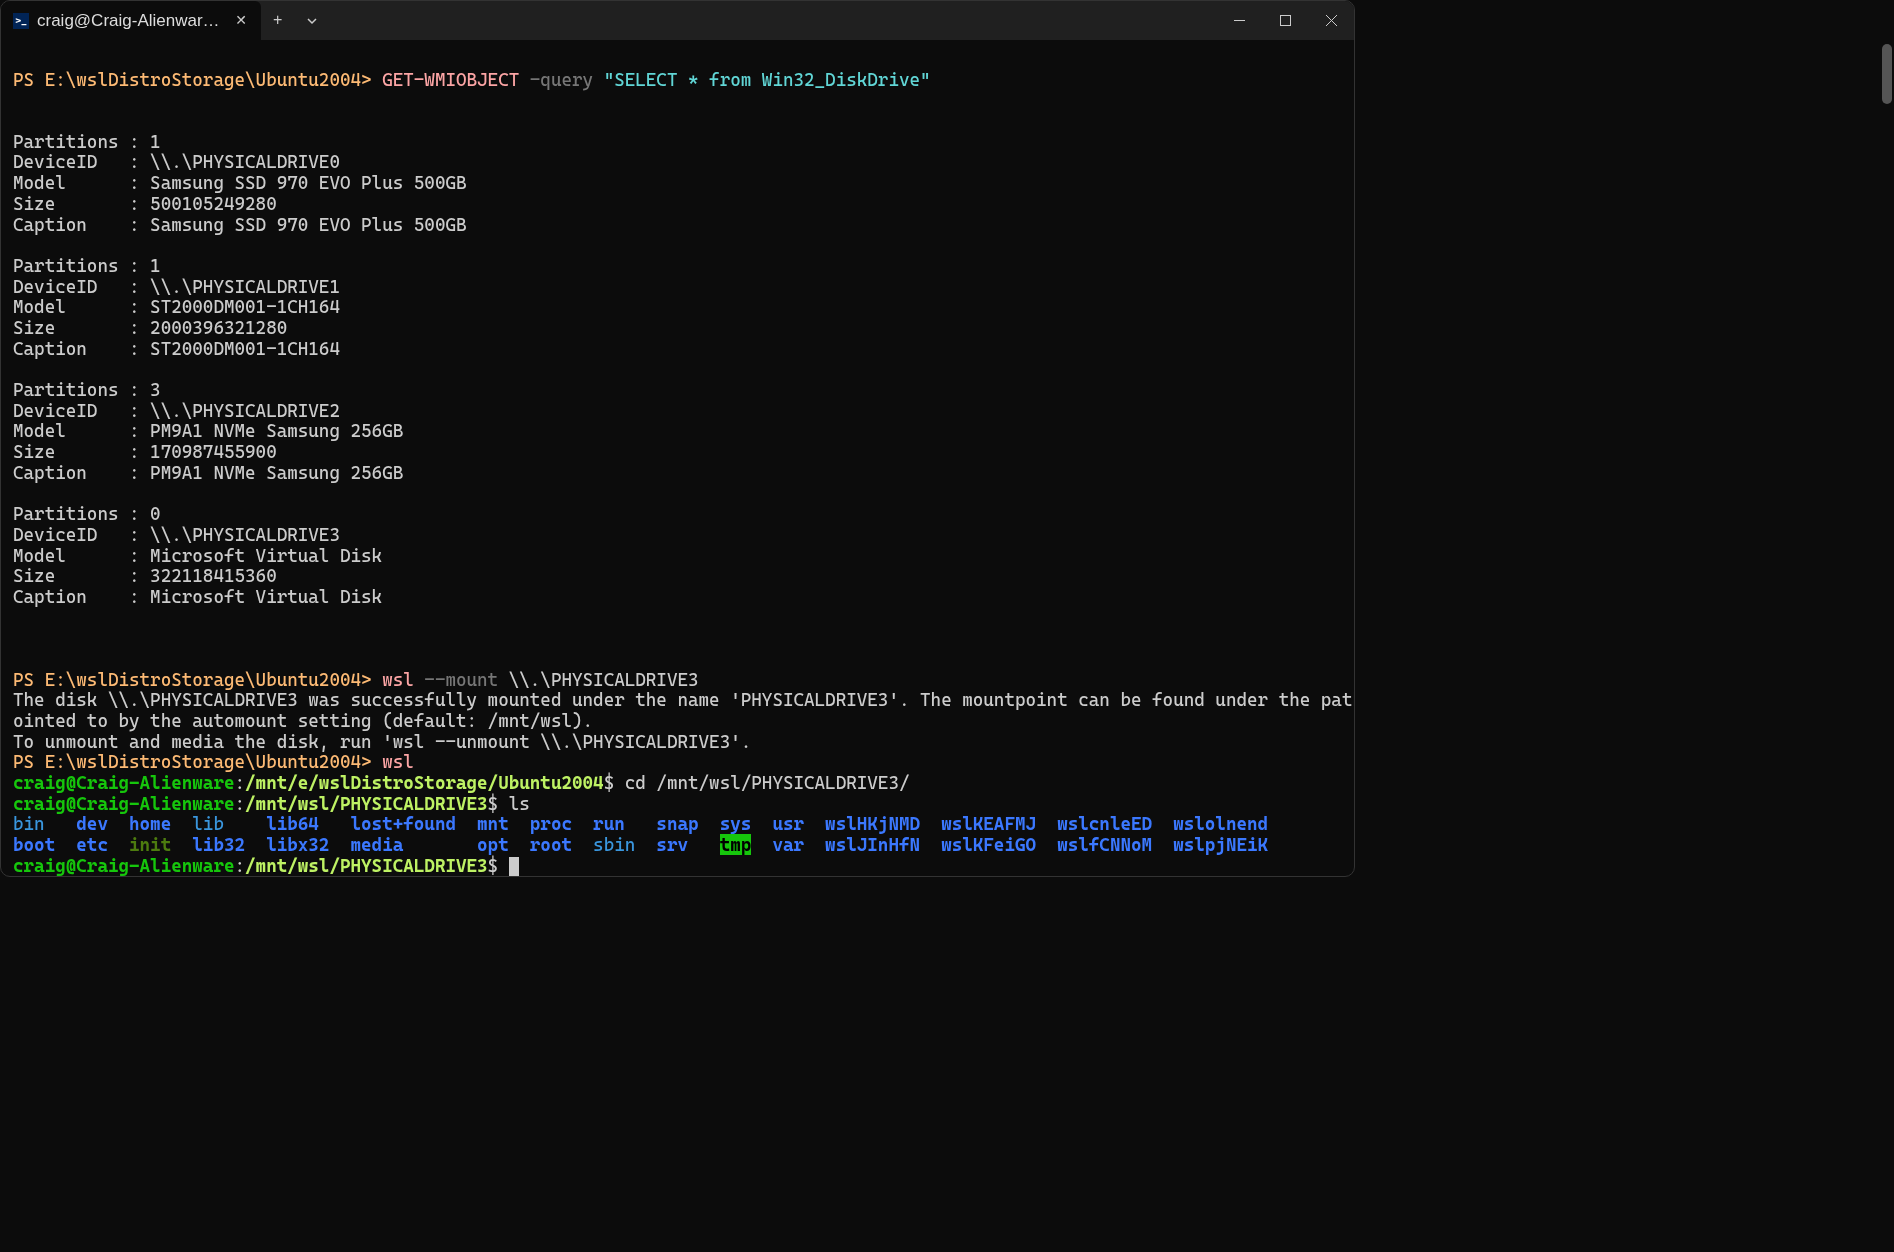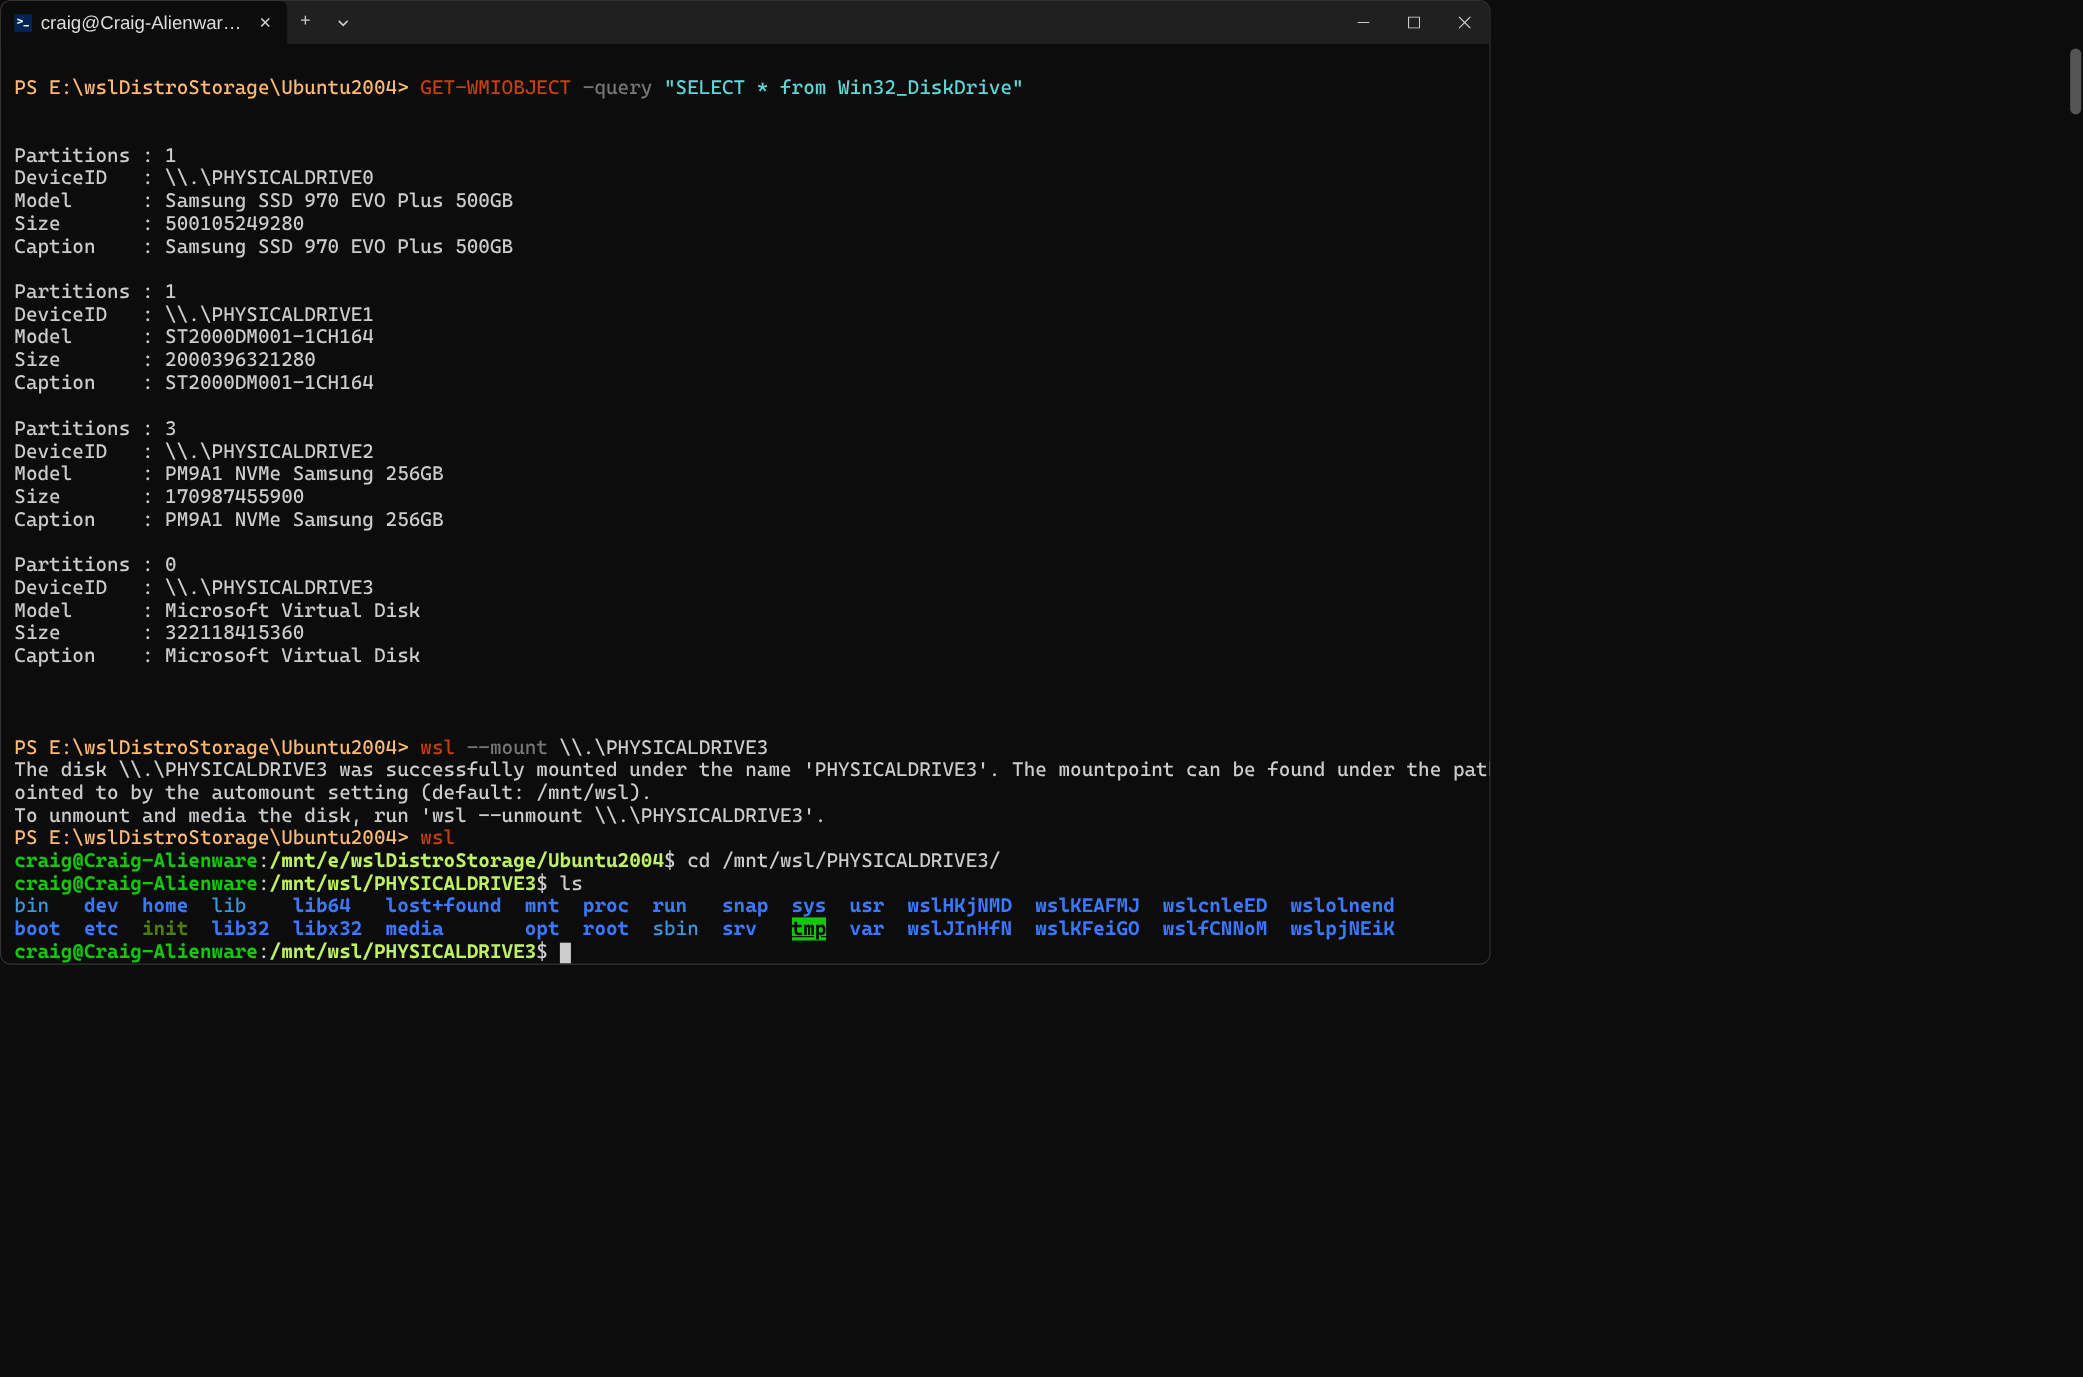--- a/index.html
+++ b/index.html
@@ -87,29 +87,29 @@
       color: #ccc;
       cursor: pointer;
     }
     .win-btn svg { width: 11px; height: 11px; stroke: #ccc; stroke-width: 1; fill: none; }
     .terminal {
       padding: 8px 12px;
       white-space: pre;
       font-variant-ligatures: none;
     }
     .ps-prompt { color: #fdba74; }
-    .cmd-yellow { color: #c2410c; }
+    .cmd-yellow { color: #fca5a5; }
     .cmd-gray { color: #767676; }
     .cmd-cyan { color: #61d6d6; }
     .bash-user { color: #16c60c; font-weight: bold; }
     .bash-path { color: #bef264; font-weight: bold; }
     .ls-blue { color: #3b78ff; font-weight: bold; }
     .ls-teal { color: #3a96dd; font-weight: normal; }
     .ls-green { color: #4d7c0f; font-weight: bold; }
-    .ls-tmp { background: #16c60c; color: #000; font-weight: bold; text-decoration: underline; }
+    .ls-tmp { background: #16c60c; color: #000; font-weight: bold; }
     .cursor-block {
       display: inline-block;
       width: 10px;
       height: 19px;
       background: #cccccc;
       vertical-align: text-bottom;
     }
     .scrollbar {
       position: absolute;
       right: 2px;

